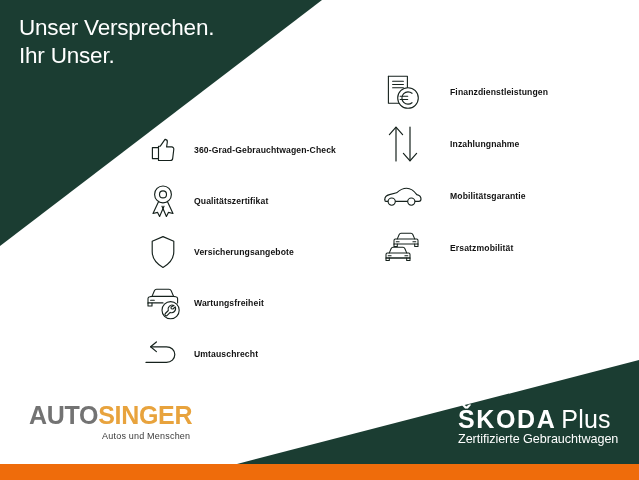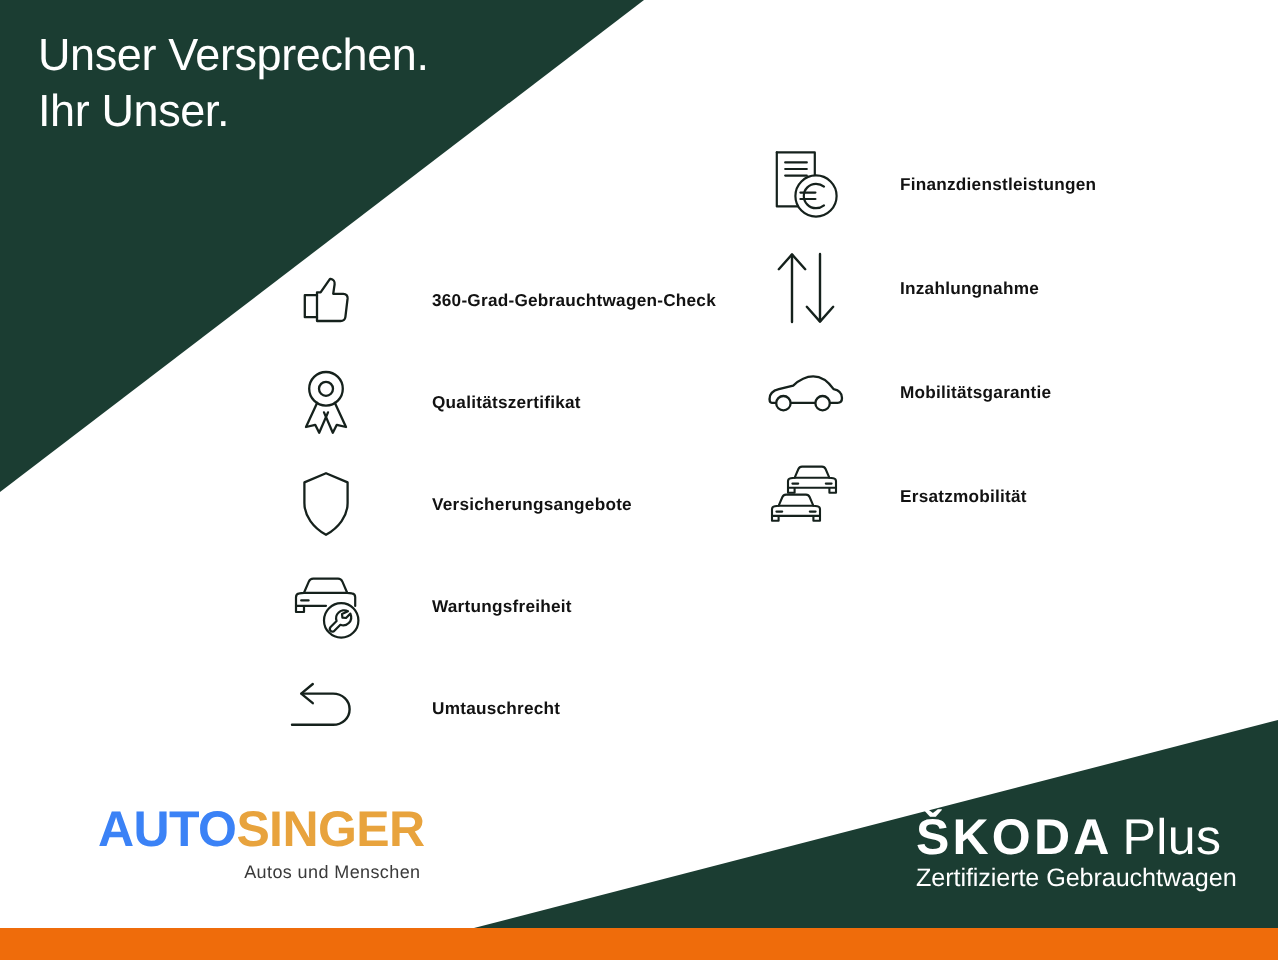--- a/index.html
+++ b/index.html
@@ -50,42 +50,42 @@
   .feat-icon {
     width: 46px;
     min-width: 46px;
     height: 46px;
     display: flex;
     align-items: center;
     justify-content: center;
   }
   .feat-icon svg { display: block; overflow: visible; }
   .feat-label {
-    margin-left: 30px;
+    margin-left: 8px;
     font-size: 8.6px;
     font-weight: bold;
     color: #121212;
     letter-spacing: 0.12px;
     white-space: nowrap;
   }
   #col-right .feat-label { margin-left: 24px; }
 
   
   #dealer-logo {
     position: absolute;
     left: 29px; top: 402px;
     text-align: left;
   }
   #dealer-wordmark {
     font-size: 25px;
     font-weight: bold;
     letter-spacing: -0.3px;
     line-height: 26px;
   }
-  #dealer-auto { color: #3b82f6; margin-left: 20px; }
+  #dealer-auto { color: #737373; }
   #dealer-singer { color: #e8a33d; }
   #dealer-tagline {
     font-size: 9px;
     color: #3a3a3a;
     letter-spacing: 0.2px;
     text-align: right;
     margin-top: 3px;
     padding-right: 2px;
   }
 

